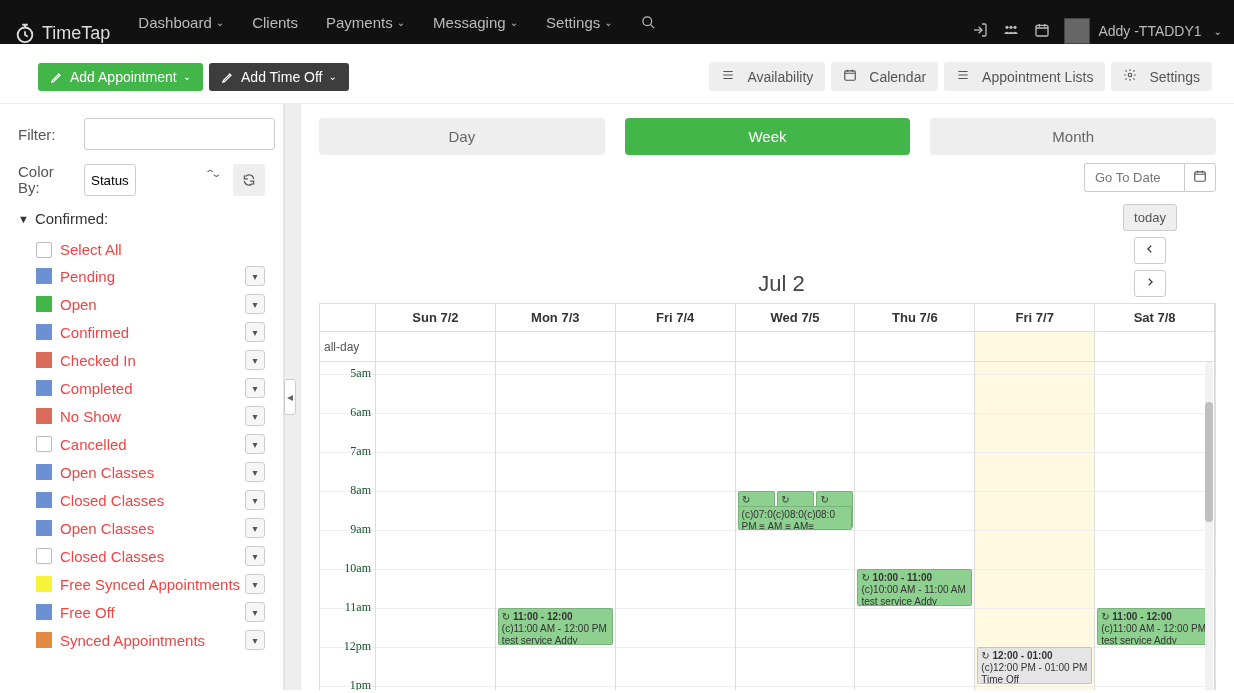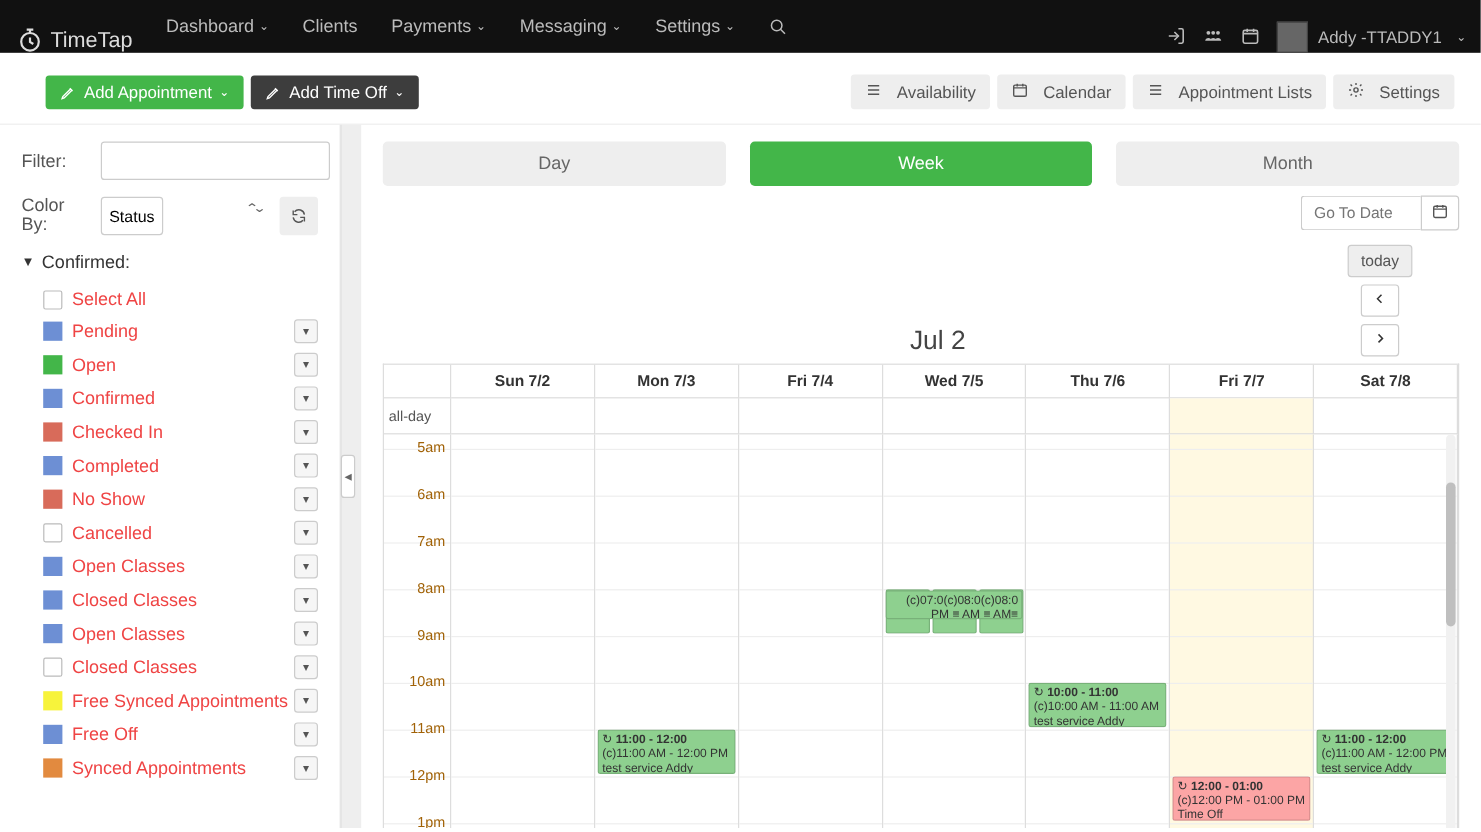--- a/index.html
+++ b/index.html
@@ -78,26 +78,26 @@
   .allday-row { display:flex; height:30px; }
   .allday-row .timecol { width:56px; border-right:1px solid #ddd; border-bottom:1px solid #ddd; font-size:12px; color:#555; display:flex; align-items:center; padding-left:4px; }
   .allday-row .daycol { flex:1; border-right:1px solid #ddd; border-bottom:1px solid #ddd; }
 
   .cal-body { display:flex; height: 420px; overflow:hidden; position:relative; }
   .cal-body .timecol { width:56px; border-right:1px solid #ddd; position:relative; }
   .cal-body .dayswrap { flex:1; display:flex; position:relative; }
   .cal-body .daycol { flex:1; border-right:1px solid #ddd; position:relative; }
   .daycol.today-bg { background:#fff9e2; }
   .hour-line { position:absolute; left:0; right:0; border-top:1px solid #eee; }
-  .hour-label { position:absolute; right:4px; font-size:12px; color:#a16207; transform:translateY(-8px); }
+  .hour-label { position:absolute; right:4px; font-size:12px; color:#14532d; transform:translateY(-8px);font-family:Liberation Serif, serif; }
 
   .event { position:absolute; left:2px; right:2px; border-radius:2px; font-size:10px; line-height:12px; padding:2px 3px; overflow:hidden; border:1px solid rgba(0,0,0,0.15); cursor:pointer; }
   .event .t { font-weight:600; }
   .ev-green { background:#8ed08f; }
-  .ev-blue  { background:#fca5a5; }
+  .ev-blue  { background:#e5e5e5; }
   .recur-ic { font-size:10px; }
 
   .scrollbar-fake { position:absolute; right:2px; top:0; width:8px; height:420px; background:#f1f1f1; border-radius:4px; }
   .scrollbar-fake .thumb { background:#bfbfbf; width:8px; border-radius:4px; }
 </style>
 </head>
 <body>
 
 <div class="topnav">
   <div class="brand">
@@ -483,21 +483,21 @@
               <div class="hour-line" style="top: 129px;"></div>
               <div class="hour-line" style="top: 168px;"></div>
               <div class="hour-line" style="top: 207px;"></div>
               <div class="hour-line" style="top: 246px;"></div>
               <div class="hour-line" style="top: 285px;"></div>
               <div class="hour-line" style="top: 324px;"></div>
               <div class="hour-line" style="top: 363px;"></div>
               <div class="event ev-green" style="top: 129px; height: 37px; left: 2%; width: 31%; right: auto;"><span class="recur-ic">↻</span> <span class="t">08:00</span></div>
               <div class="event ev-green" style="top: 129px; height: 37px; left: 35%; width: 31%; right: auto;"><span class="recur-ic">↻</span> <span class="t">08:00</span></div>
               <div class="event ev-green" style="top: 129px; height: 37px; left: 68%; width: 31%; right: auto;"><span class="recur-ic">↻</span> <span class="t">08:00</span></div>
-              <div class="event ev-green" style="top: 130px; height: 24px; text-align: right;"><span>(c)07:0(c)08:0(c)08:0 PM ≡ AM ≡ AM≡</span></div>
+              <div class="event ev-green" style="top: 144px; height: 24px;"><span>(c)07:0(c)08:0(c)08:0 PM ≡ AM ≡ AM≡</span></div>
             </div>
             <div class="daycol">
               <div class="hour-line" style="top: 12px;"></div>
               <div class="hour-line" style="top: 51px;"></div>
               <div class="hour-line" style="top: 90px;"></div>
               <div class="hour-line" style="top: 129px;"></div>
               <div class="hour-line" style="top: 168px;"></div>
               <div class="hour-line" style="top: 207px;"></div>
               <div class="hour-line" style="top: 246px;"></div>
               <div class="hour-line" style="top: 285px;"></div>

